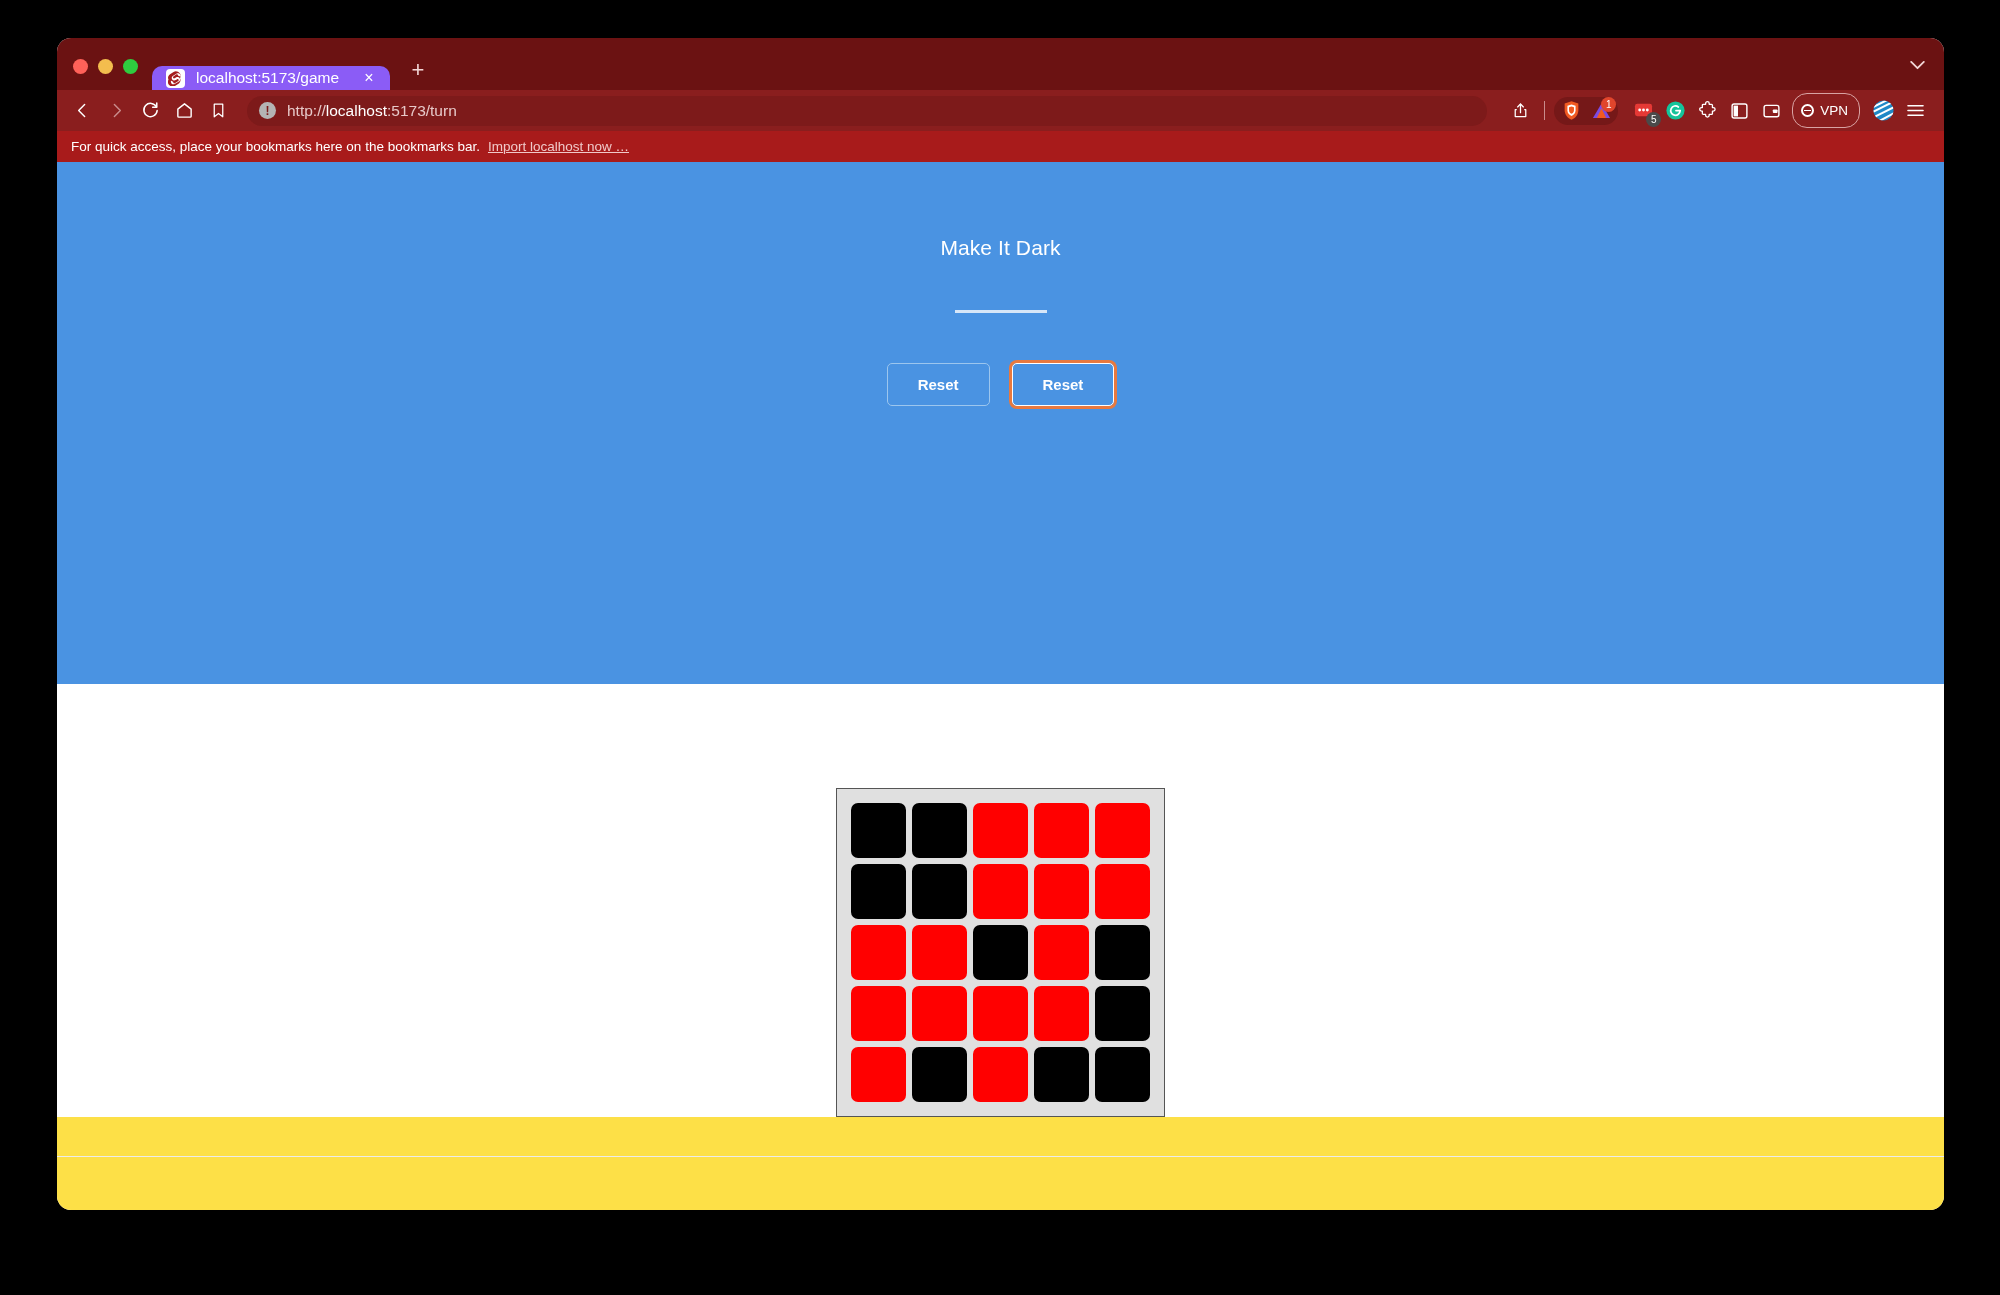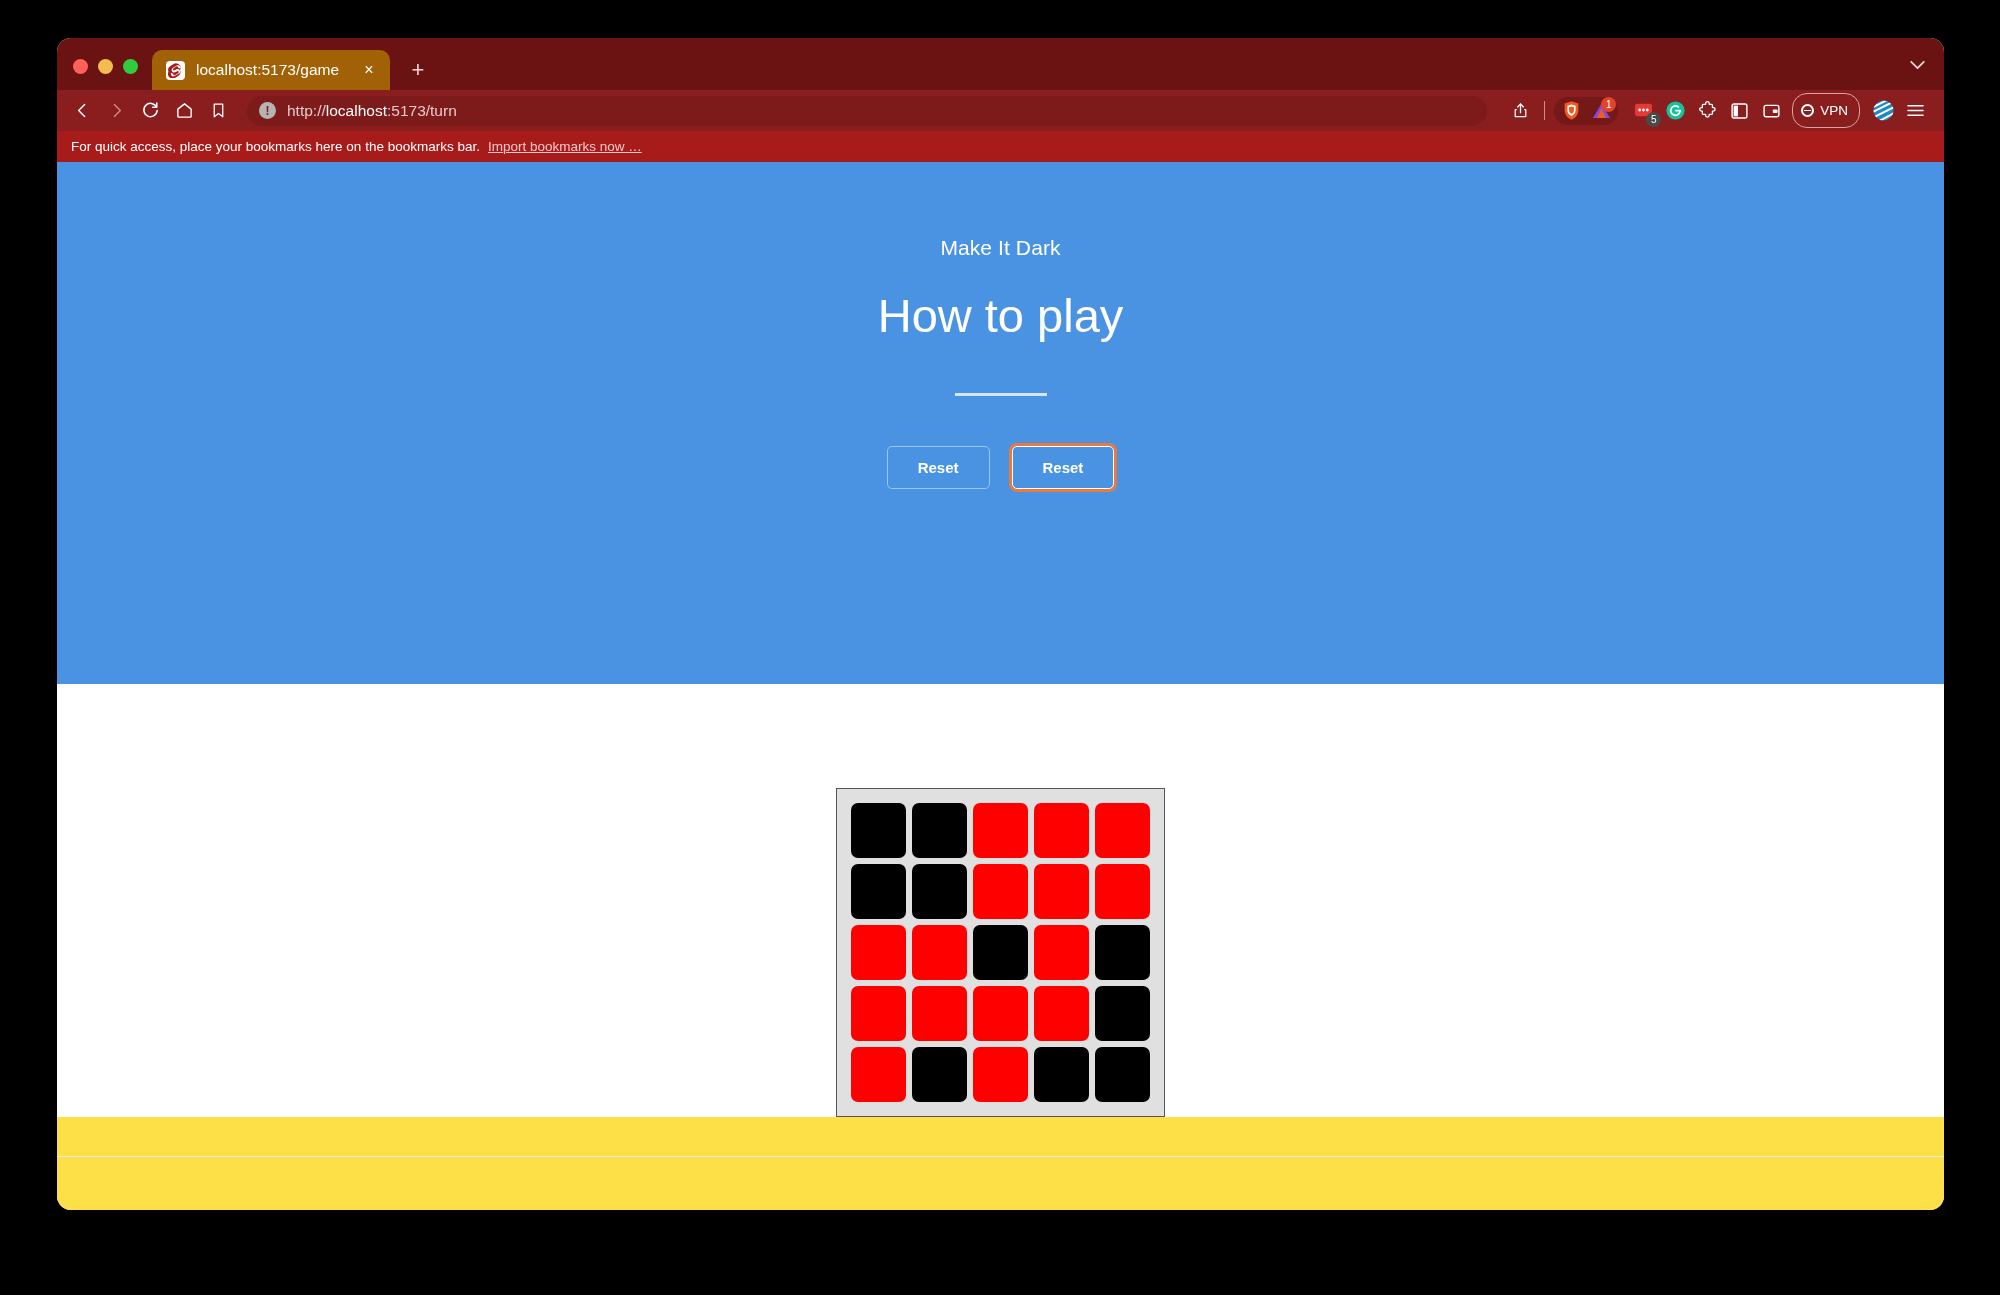--- a/index.html
+++ b/index.html
@@ -33,23 +33,23 @@
     display: flex; gap: 10px;
     padding: 0 14px 16px 16px;
     align-items: center;
   }
   .tl { width: 15px; height: 15px; border-radius: 50%; }
   .tl-red { background: #ff6159; }
   .tl-yellow { background: #f3bd4e; }
   .tl-green { background: #2fcc3f; }
 
   #tab-active {
-    height: 40px;
+    height: 24px;
     min-width: 238px;
-    background: #a16207;
+    background: #8b5cf6;
     border-radius: 10px 10px 0 0;
     display: flex; align-items: center;
     padding: 0 10px 0 14px;
     gap: 11px;
     margin-bottom: 0;
   }
   #tab-favicon {
     width: 19px; height: 19px;
     border-radius: 4px;
     background: #ffffff;
@@ -412,28 +412,27 @@
               <path d="M2 8h16"></path>
               <path d="M2 13h16"></path>
           </g>
         </svg>
       </div>
     </div>
   </div>
 
   <div id="bookmarks-bar">
     <span>For quick access, place your bookmarks here on the bookmarks bar.</span>
-    <span id="import-bookmarks-link">Import bookmarks now …</span>
+    <span id="import-bookmarks-link">Import localhost now …</span>
   </div>
 
   <div id="page-viewport">
 
     <div id="hero">
       <div id="hero-eyebrow">Make It Dark</div>
-      <h1 id="hero-title">How to play</h1>
       <div id="hero-divider"></div>
       <div id="hero-actions">
         <button class="hero-btn" id="reset-button">Reset</button>
         <button class="hero-btn" id="start-button">Reset</button>
       </div>
     </div>
 
     <div id="board-area">
       <div id="light-board">
           <div class="light-cell"></div>

